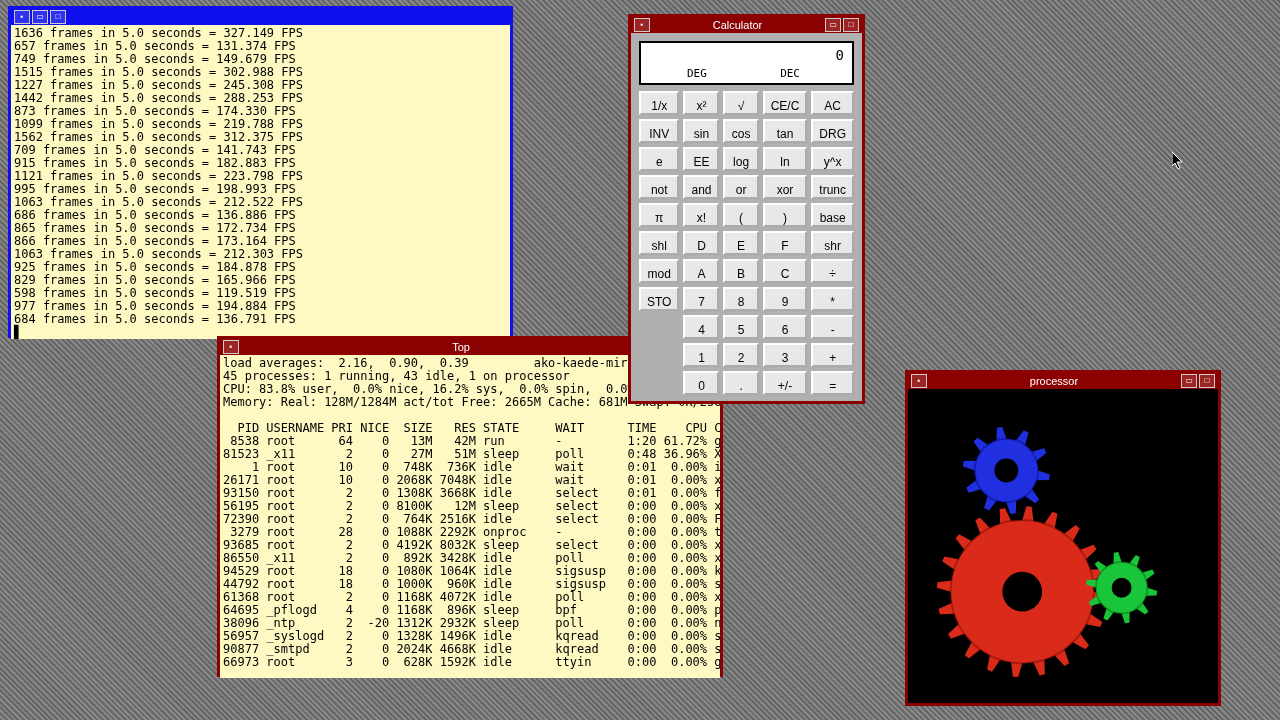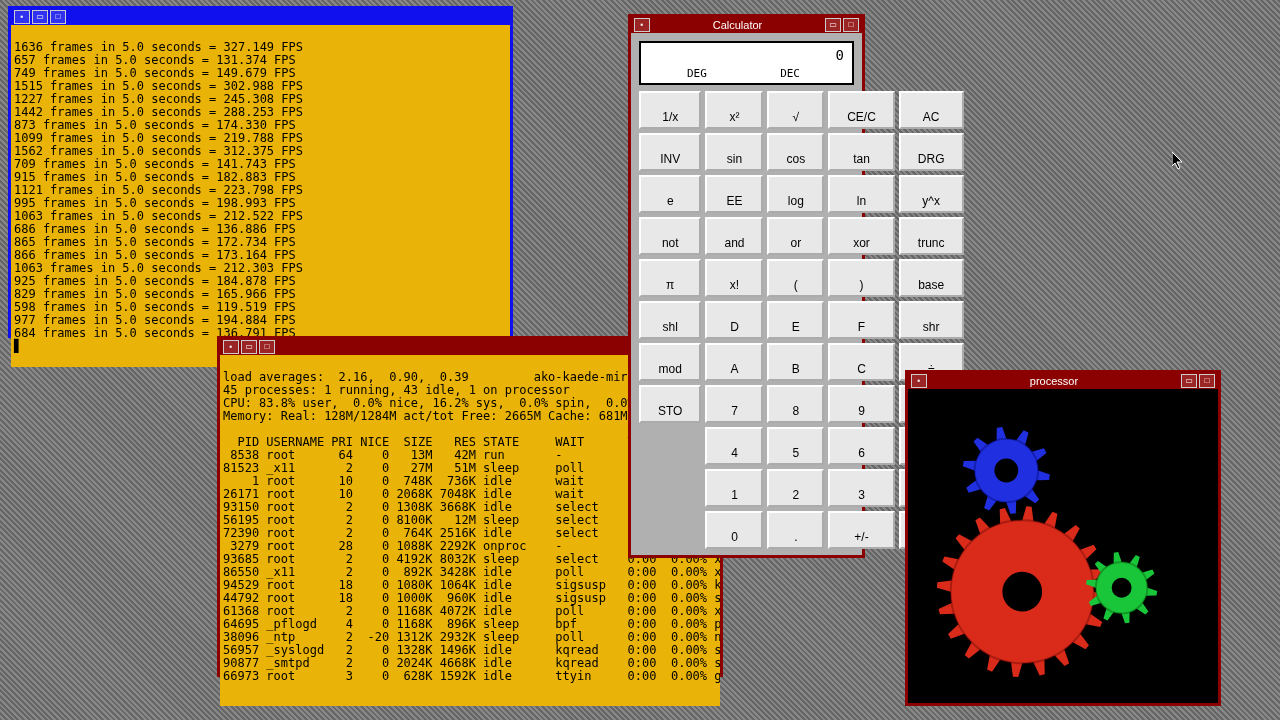--- a/index.html
+++ b/index.html
@@ -5,30 +5,30 @@
 html,body{margin:0;padding:0;width:1280px;height:720px;overflow:hidden;font-family:sans-serif;}
 body{background:repeating-linear-gradient(45deg,#666 0,#666 2px,#888 2px,#888 4px);}
 .win{position:absolute;border:3px solid;box-sizing:border-box;}
 .win.blue{border-color:#1010ee;}
 .win.red{border-color:#8b0000;}
 .titlebar{height:16px;display:flex;align-items:center;font-size:11px;color:white;font-family:sans-serif;padding:0 2px;}
 .titlebar.blue{background:#1010ee;}
 .titlebar.red{background:#8b0000;}
 .titlebar .title{flex:1;text-align:center;}
 .titlebar .tbtn{width:14px;height:12px;border:1px solid #ccc;background:rgba(255,255,255,0.14);margin:0 1px;display:flex;align-items:center;justify-content:center;font-size:8px;line-height:8px;}
-.term{background:#eab308;font-family:monospace;font-size:12px;line-height:13px;white-space:pre;overflow:hidden;padding:16px 3px;color:#000;}
+.term{background:#fef9c3;font-family:monospace;font-size:12px;line-height:13px;white-space:pre;overflow:hidden;padding:2px 3px;color:#000;}
 
 #calc{left:628px;top:14px;width:237px;}
 #calc .body{background:#b0b0b0;padding:8px 4px 6px 4px;}
 #calc .display{background:#fff;border:2px solid #000;height:40px;position:relative;margin:0 4px 6px 4px;font-family:monospace;}
 #calc .display .val{position:absolute;top:4px;right:8px;font-size:14px;}
 #calc .display .deg{position:absolute;bottom:3px;left:46px;font-size:11px;text-align:right;}
 #calc .display .dec{position:absolute;bottom:3px;right:52px;font-size:11px;}
 #calc .grid{display:grid;grid-template-columns:repeat(5,1fr);gap:4px;padding:0 4px;}
-#calc button{height:24px;font-size:12px;background:#e8e8e8;border:2px outset #fff;font-family:sans-serif;padding:17px;}
+#calc button{height:24px;font-size:12px;background:#e8e8e8;border:2px outset #fff;font-family:sans-serif;padding:6px;}
 
 #gears{left:905px;top:370px;width:316px;height:336px;}
 #gears .canvas{background:#000;width:100%;height:calc(100% - 16px);position:relative;overflow:hidden;}
 .cursor{position:absolute;left:1172px;top:152px;pointer-events:none;}
 </style>
 </head>
 <body>
 
 <div id="xterm" class="win blue" style="left:8px;top:6px;width:505px;height:332px;">
   <div class="titlebar blue">
@@ -58,20 +58,21 @@
 829 frames in 5.0 seconds = 165.966 FPS
 598 frames in 5.0 seconds = 119.519 FPS
 977 frames in 5.0 seconds = 194.884 FPS
 684 frames in 5.0 seconds = 136.791 FPS
 ▋</div>
 </div>
 
 <div id="topwin" class="win red" style="left:217px;top:336px;width:506px;height:341px;">
   <div class="titlebar red">
     <div class="tbtn">▪</div>
+    <div class="title">Top</div>
     <div class="tbtn">▭</div>
     <div class="tbtn">□</div>
   </div>
   <div id="top-body" class="term" style="height:calc(100% - 16px);">load averages:  2.16,  0.90,  0.39         ako-kaede-mirai-bsd.my.domain 07:32:35
 45 processes: 1 running, 43 idle, 1 on processor                         up  0:08
 CPU: 83.8% user,  0.0% nice, 16.2% sys,  0.0% spin,  0.0% intr,  0.0% idle
 Memory: Real: 128M/1284M act/tot Free: 2665M Cache: 681M Swap: 0K/256M
 
   PID USERNAME PRI NICE  SIZE   RES STATE     WAIT      TIME    CPU COMMAND
  8538 root      64    0   13M   42M run       -         1:20 61.72% glxgears

